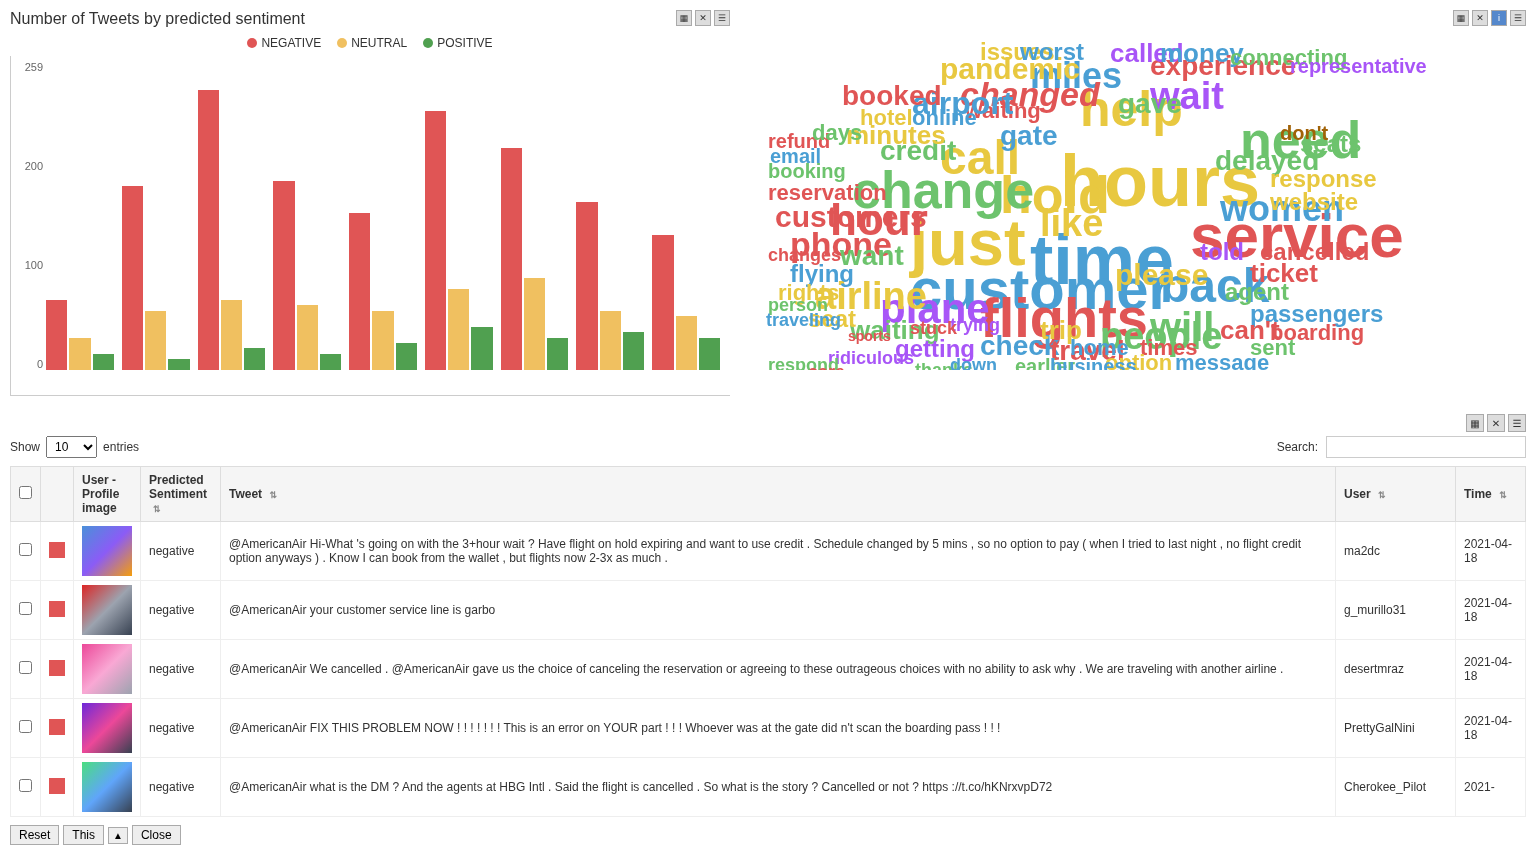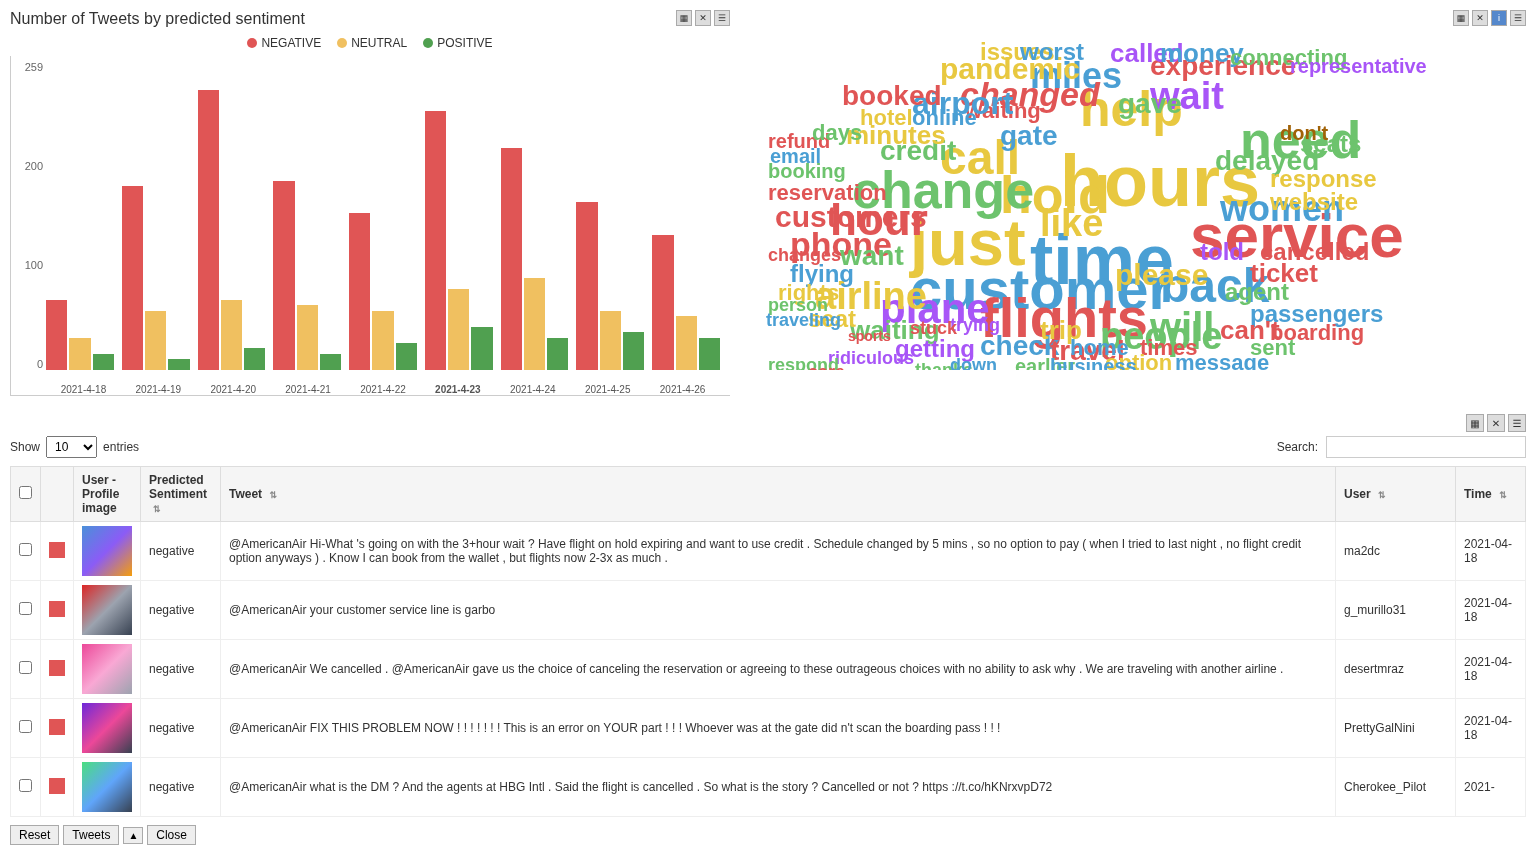--- a/index.html
+++ b/index.html
@@ -155,32 +155,20 @@
           <div class="bar-group">
             <div class="bar negative" style="height: 167.568px;"></div>
             <div class="bar neutral" style="height: 59.4595px;"></div>
             <div class="bar positive" style="height: 37.8378px;"></div>
           </div>
           <div class="bar-group">
             <div class="bar negative" style="height: 135.135px;"></div>
             <div class="bar neutral" style="height: 54.0541px;"></div>
             <div class="bar positive" style="height: 32.4324px;"></div>
           </div>
-        </div>
-      <div class="x-axis" id="x-axis">
-
-      <div class="x-label">2021-4-18</div>
-          <div class="x-label">2021-4-19</div>
-          <div class="x-label">2021-4-20</div>
-          <div class="x-label">2021-4-21</div>
-          <div class="x-label">2021-4-22</div>
-          <div class="x-label current" style="font-weight: bold;">2021-4-23</div>
-          <div class="x-label">2021-4-24</div>
-          <div class="x-label">2021-4-25</div>
-          <div class="x-label">2021-4-26</div>
         </div>
     </div>
   </div>
 
   <div class="wordcloud-area">
     <div class="wordcloud-controls">
       <div class="wc-btn">▦</div>
       <div class="wc-btn">✕</div>
       <div class="wc-btn" style="background:#5588cc;color:white;">i</div>
       <div class="wc-btn">☰</div>
@@ -384,18 +372,18 @@
           <td class="tweet-col">@AmericanAir what is the DM ? And the agents at HBG Intl . Said the flight is cancelled . So what is the story ? Cancelled or not ? https ://t.co/hKNrxvpD72</td>
           <td class="user-col">Cherokee_Pilot</td>
           <td class="time-col">2021-</td>
         </tr>
       </tbody>
   </table>
 
   <div class="table-footer">
     <div style="display:flex;gap:4px;align-items:center;">
       <button class="reset-btn">Reset</button>
-      <button class="apply-btn">Tweets</button>
+      <button class="apply-btn">This</button>
       <button class="up-btn">▲</button>
       <button class="close-btn">Close</button>
     </div>
   </div>
 </div>
 
 </body></html>

